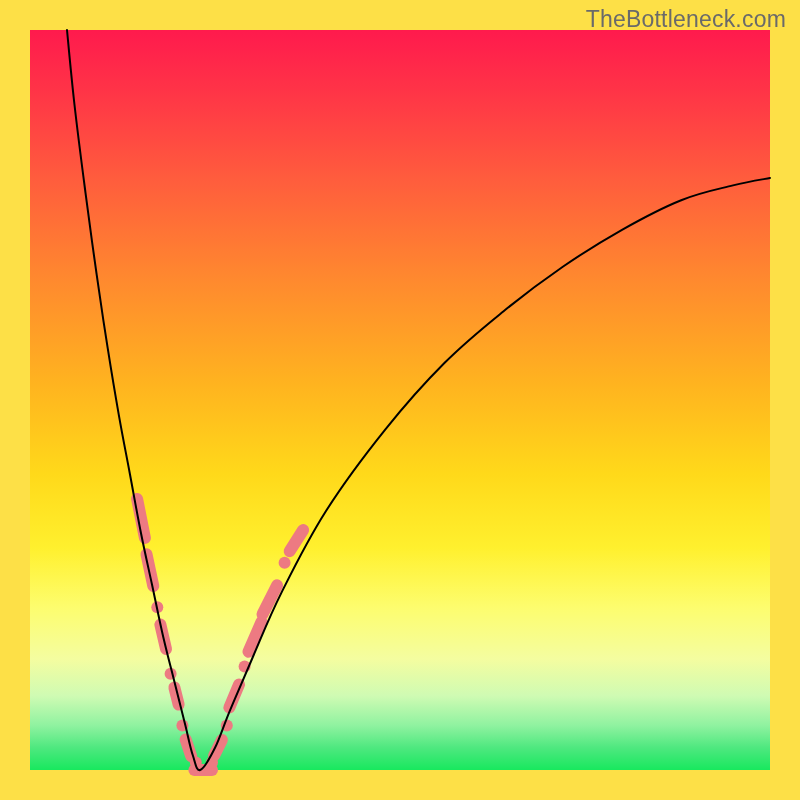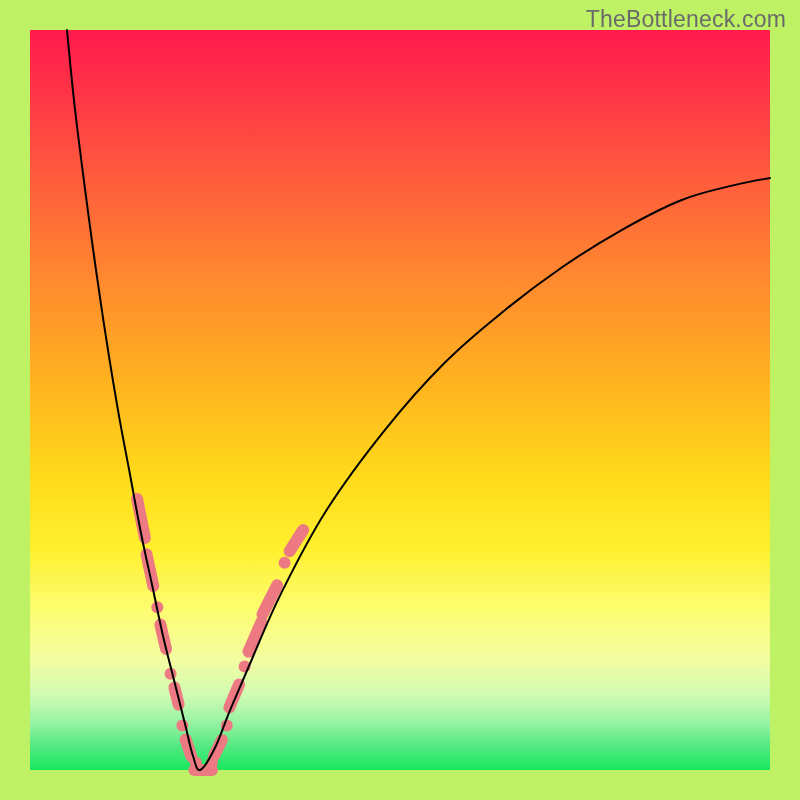--- a/index.html
+++ b/index.html
@@ -10,21 +10,21 @@
     overflow: hidden;
     background: #000;
     font-family: Arial, Helvetica, sans-serif;
   }
   .frame {
     position: absolute;
     left: 0;
     top: 0;
     width: 800px;
     height: 800px;
-    background: #bef264;
+    background: #fde047;
   }
   .plot {
     position: absolute;
     left: 30px;
     top: 30px;
     width: 740px;
     height: 740px;
     background: linear-gradient(to bottom,
       #ff1a4d 0%,
       #ff3347 8%,

